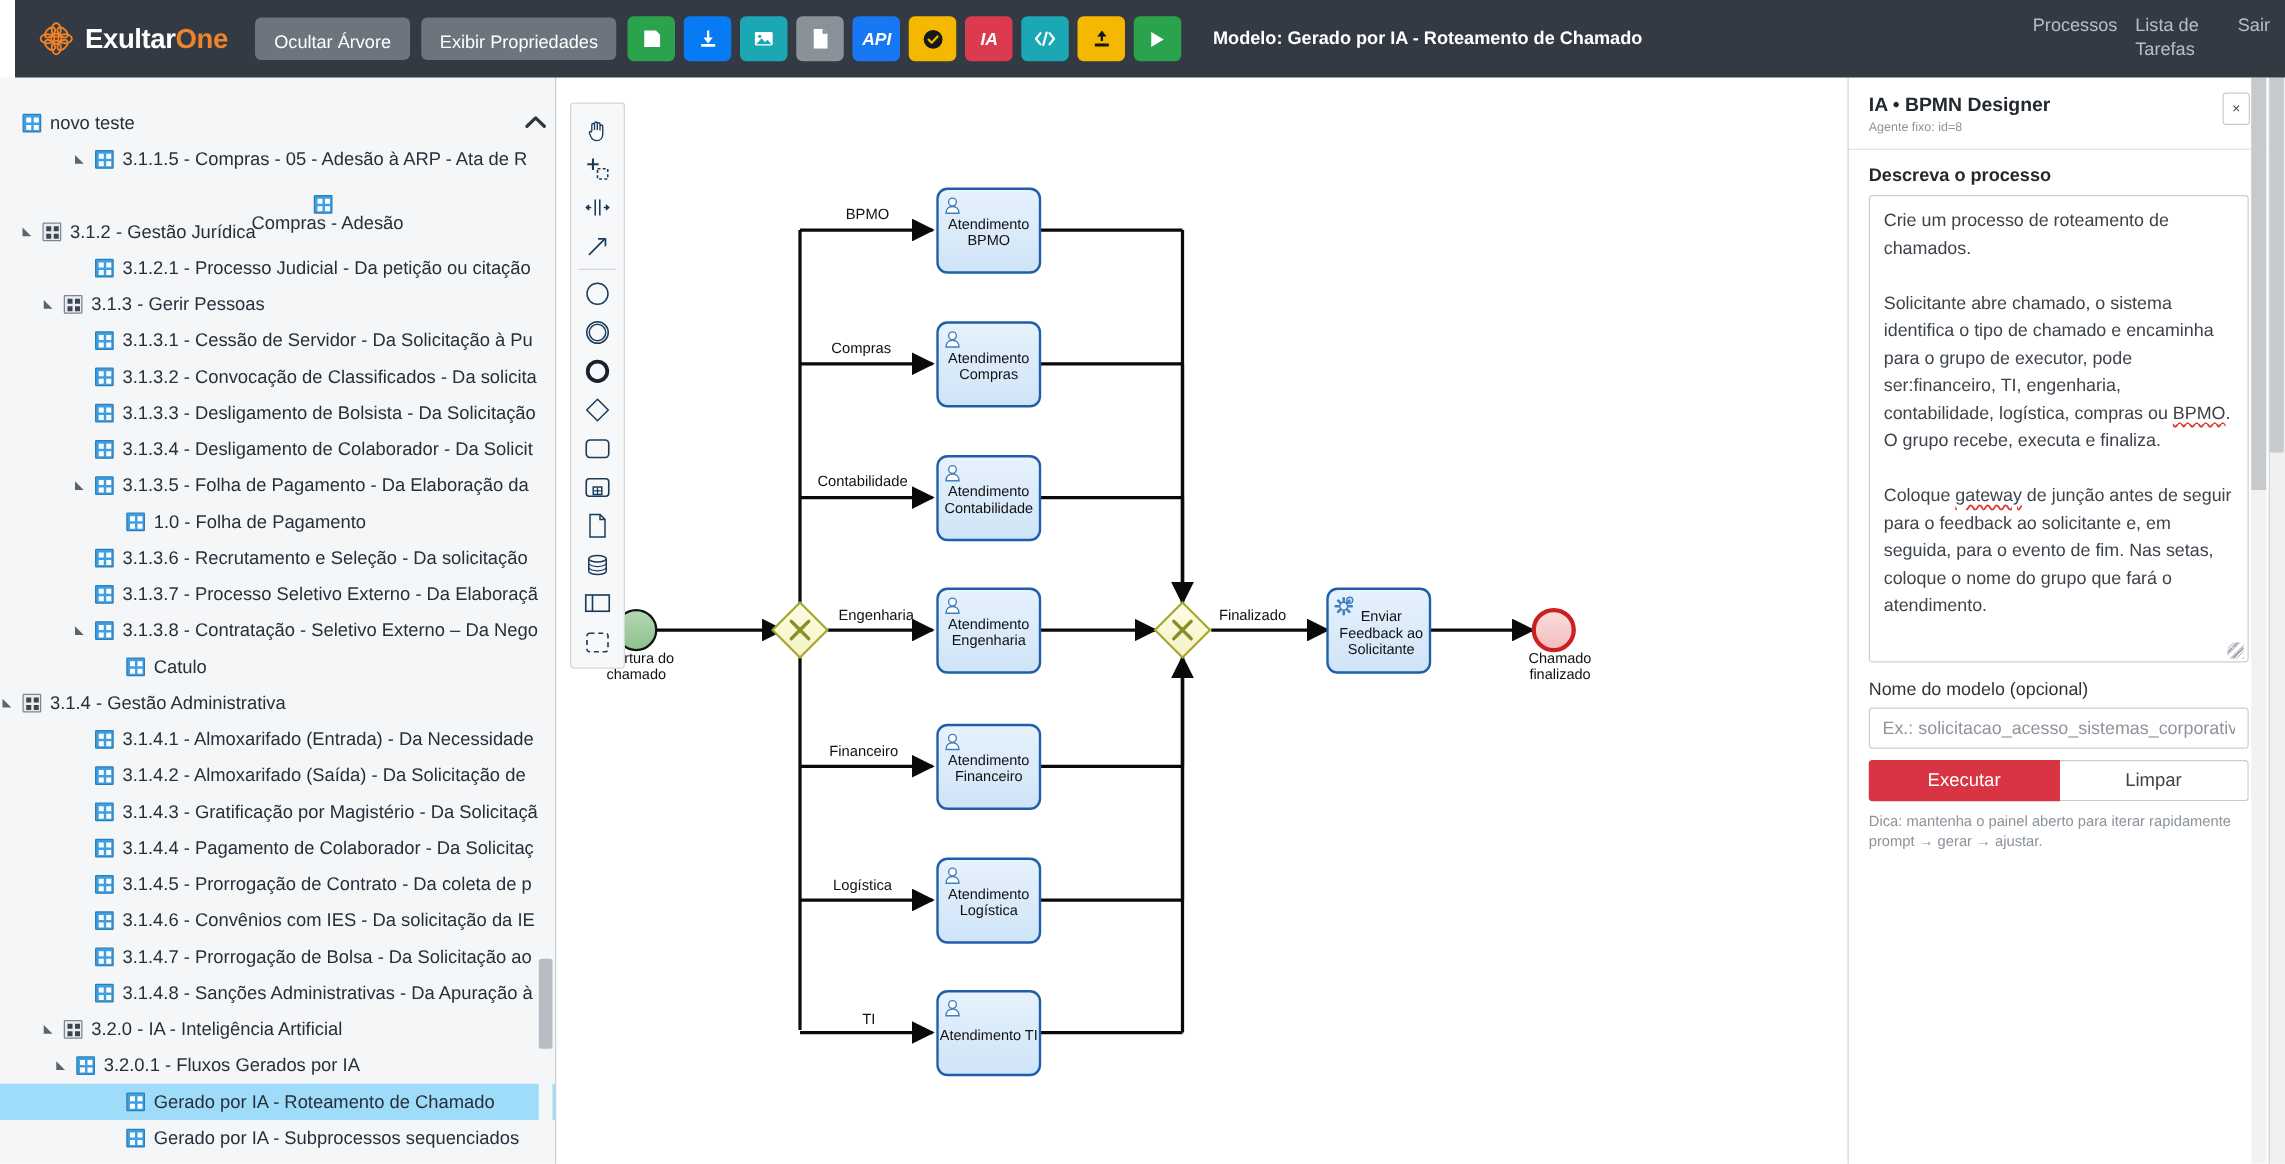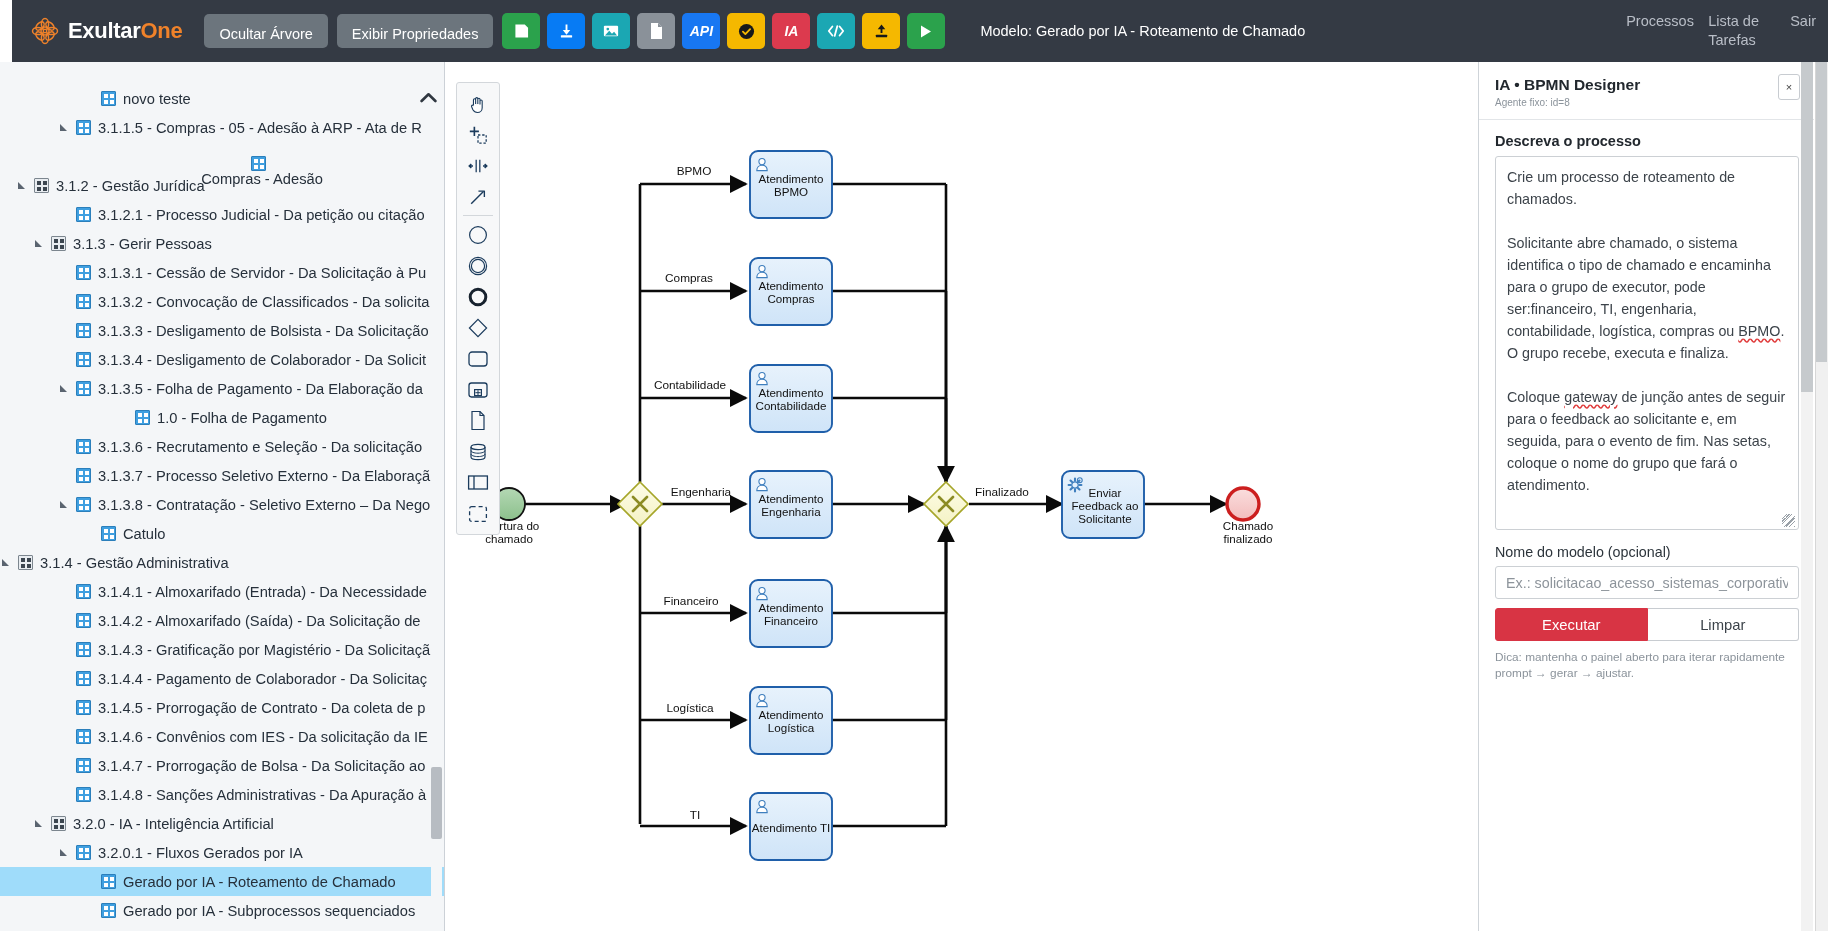--- a/index.html
+++ b/index.html
@@ -33,22 +33,22 @@
   }
   .iconbtn {
     width: 38px; height: 36px; border-radius: 5px; border: none;
     margin-right: 7px; cursor: pointer;
     display: flex; align-items: center; justify-content: center;
     color: #fff; font-size: 15px; font-weight: bold;
     font-family: "Liberation Sans", sans-serif;
   }
   .iconbtn svg { display: block; }
   #model-title {
-    color: #ffffff; font-size: 14.5px; font-weight: normal;
-    margin-left: 28px; white-space: nowrap;
+    color: #ffffff; font-size: 14.5px; font-weight: bold;
+    margin-left: 18px; white-space: nowrap;
   }
   #header-right {
     margin-left: auto; display: flex; align-items: flex-start;
     gap: 20px; padding-right: 6px;
   }
   #header-right a {
     color: #b9bec7; font-size: 14.5px; text-decoration: none;
     line-height: 19px; max-width: 62px; display: block; cursor: pointer;
   }
 
@@ -296,21 +296,21 @@
     <a>Processos</a>
     <a>Lista de Tarefas</a>
     <a>Sair</a>
   </div>
 </div>
 
 <div id="body">
 
   <div id="sidebar">
     <div id="tree-scroll">
-        <div class="tnode" style="padding-left: 83px;">
+        <div class="tnode" style="">
           <span class="twist"></span>
           <span class="ticon"></span>
           <span>novo teste</span>
         </div>
         <div class="tnode" style="padding-left: 58px;">
           <span class="twist open"></span>
           <span class="ticon"></span>
           <span>3.1.1.5 - Compras - 05 - Adesão à ARP - Ata de R</span>
         </div>
         <div class="tnode" style="padding-left: 83px; flex-direction: column;">
@@ -351,21 +351,21 @@
         <div class="tnode" style="padding-left: 58px;">
           <span class="twist"></span>
           <span class="ticon"></span>
           <span>3.1.3.4 - Desligamento de Colaborador - Da Solicit</span>
         </div>
         <div class="tnode" style="padding-left: 58px;">
           <span class="twist open"></span>
           <span class="ticon"></span>
           <span>3.1.3.5 - Folha de Pagamento - Da Elaboração da</span>
         </div>
-        <div class="tnode" style="padding-left: 117px;">
+        <div class="tnode" style="padding-left: 83px;">
           <span class="twist"></span>
           <span class="ticon"></span>
           <span>1.0 - Folha de Pagamento</span>
         </div>
         <div class="tnode" style="padding-left: 58px;">
           <span class="twist"></span>
           <span class="ticon"></span>
           <span>3.1.3.6 - Recrutamento e Seleção - Da solicitação</span>
         </div>
         <div class="tnode" style="padding-left: 58px;">
@@ -426,21 +426,21 @@
         <div class="tnode" style="padding-left: 58px;">
           <span class="twist"></span>
           <span class="ticon"></span>
           <span>3.1.4.8 - Sanções Administrativas - Da Apuração à</span>
         </div>
         <div class="tnode" style="padding-left: 33px;">
           <span class="twist open"></span>
           <span class="ticon folder"></span>
           <span>3.2.0 - IA - Inteligência Artificial</span>
         </div>
-        <div class="tnode" style="padding-left: 58px;">
+        <div class="tnode" style="padding-left: 43px;">
           <span class="twist open"></span>
           <span class="ticon"></span>
           <span>3.2.0.1 - Fluxos Gerados por IA</span>
         </div>
         <div class="tnode sel" style="padding-left: 83px;">
           <span class="twist"></span>
           <span class="ticon"></span>
           <span>Gerado por IA - Roteamento de Chamado</span>
         </div>
         <div class="tnode" style="padding-left: 83px;">

